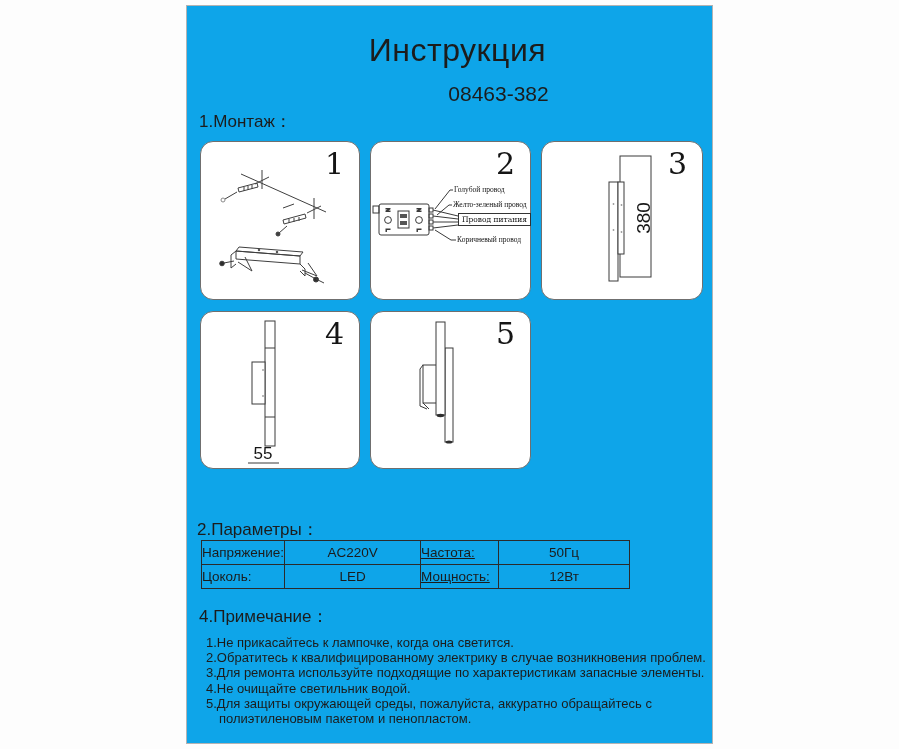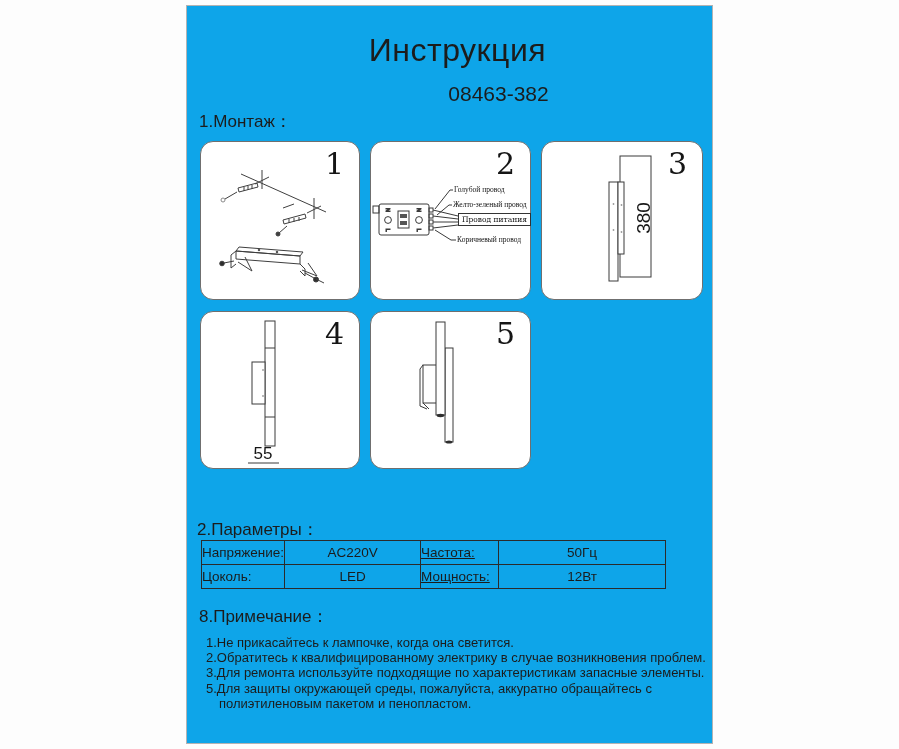--- a/index.html
+++ b/index.html
@@ -17,21 +17,21 @@
   .panel-num { position:absolute; top:4px; right:15px; font-family:"DejaVu Serif", serif;
                font-size:30px; font-weight:400; color:#151515; }
   .diag { position:absolute; left:0; top:0; }
   .wire-label { position:absolute; font-family:Liberation Serif, serif; font-size:7.5px;
                 white-space:nowrap; color:#111; }
   .power-box { position:absolute; font-family:"DejaVu Serif", serif; font-size:7.5px;
                border:1px solid #333; padding:1px 3px; white-space:nowrap; color:#111; background:#fff; }
   table.params { position:absolute; left:14px; top:534px; border-collapse:collapse;
                  font-size:13.5px; table-layout:fixed; }
   table.params td { border:1px solid #2b2b2b; height:24px; padding:0; }
-  td.c1 { width:79px; }  td.c2 { width:136px; } td.c3 { width:78px;text-decoration:underline; } td.c4 { width:167px; }
+  td.c1 { width:79px; }  td.c2 { width:136px; } td.c3 { width:78px;text-decoration:underline; } td.c4 { width:131px; }
   td.lab { padding-left:4px; text-align:left; }
   td.val { text-align:center; }
   .notes { position:absolute; left:19px; top:629px; font-size:13px; line-height:15.2px; }
   .note-line { white-space:nowrap; }
   .note-wrap { padding-left:13px; }
   svg text { fill:#161616; }
 </style>
 </head>
 <body>
 
@@ -167,24 +167,25 @@
       </tr>
       <tr>
         <td class="c1 lab">Цоколь:</td>
         <td class="c2 val">LED</td>
         <td class="c3 lab">Мощность:</td>
         <td class="c4 val">12Вт</td>
       </tr>
     </tbody>
       </table>
 
-    <div class="sec-head" style="left:12px; top:599px;">8.Примечание：</div>
+    <div class="sec-head" style="left:12px; top:599px;">4.Примечание：</div>
 
     <div class="notes">
       <div class="note-line">1.Не прикасайтесь к лампочке, когда она светится.</div>
       <div class="note-line">2.Обратитесь к квалифицированному электрику в случае возникновения проблем.</div>
       <div class="note-line">3.Для ремонта используйте подходящие по характеристикам запасные элементы.</div>
+      <div class="note-line">4.Не очищайте светильник водой.</div>
       <div class="note-line">5.Для защиты окружающей среды, пожалуйста, аккуратно обращайтесь с</div>
       <div class="note-line note-wrap">полиэтиленовым пакетом и пенопластом.</div>
     </div>
 
   </div>
 </div>
 
 </body></html>

